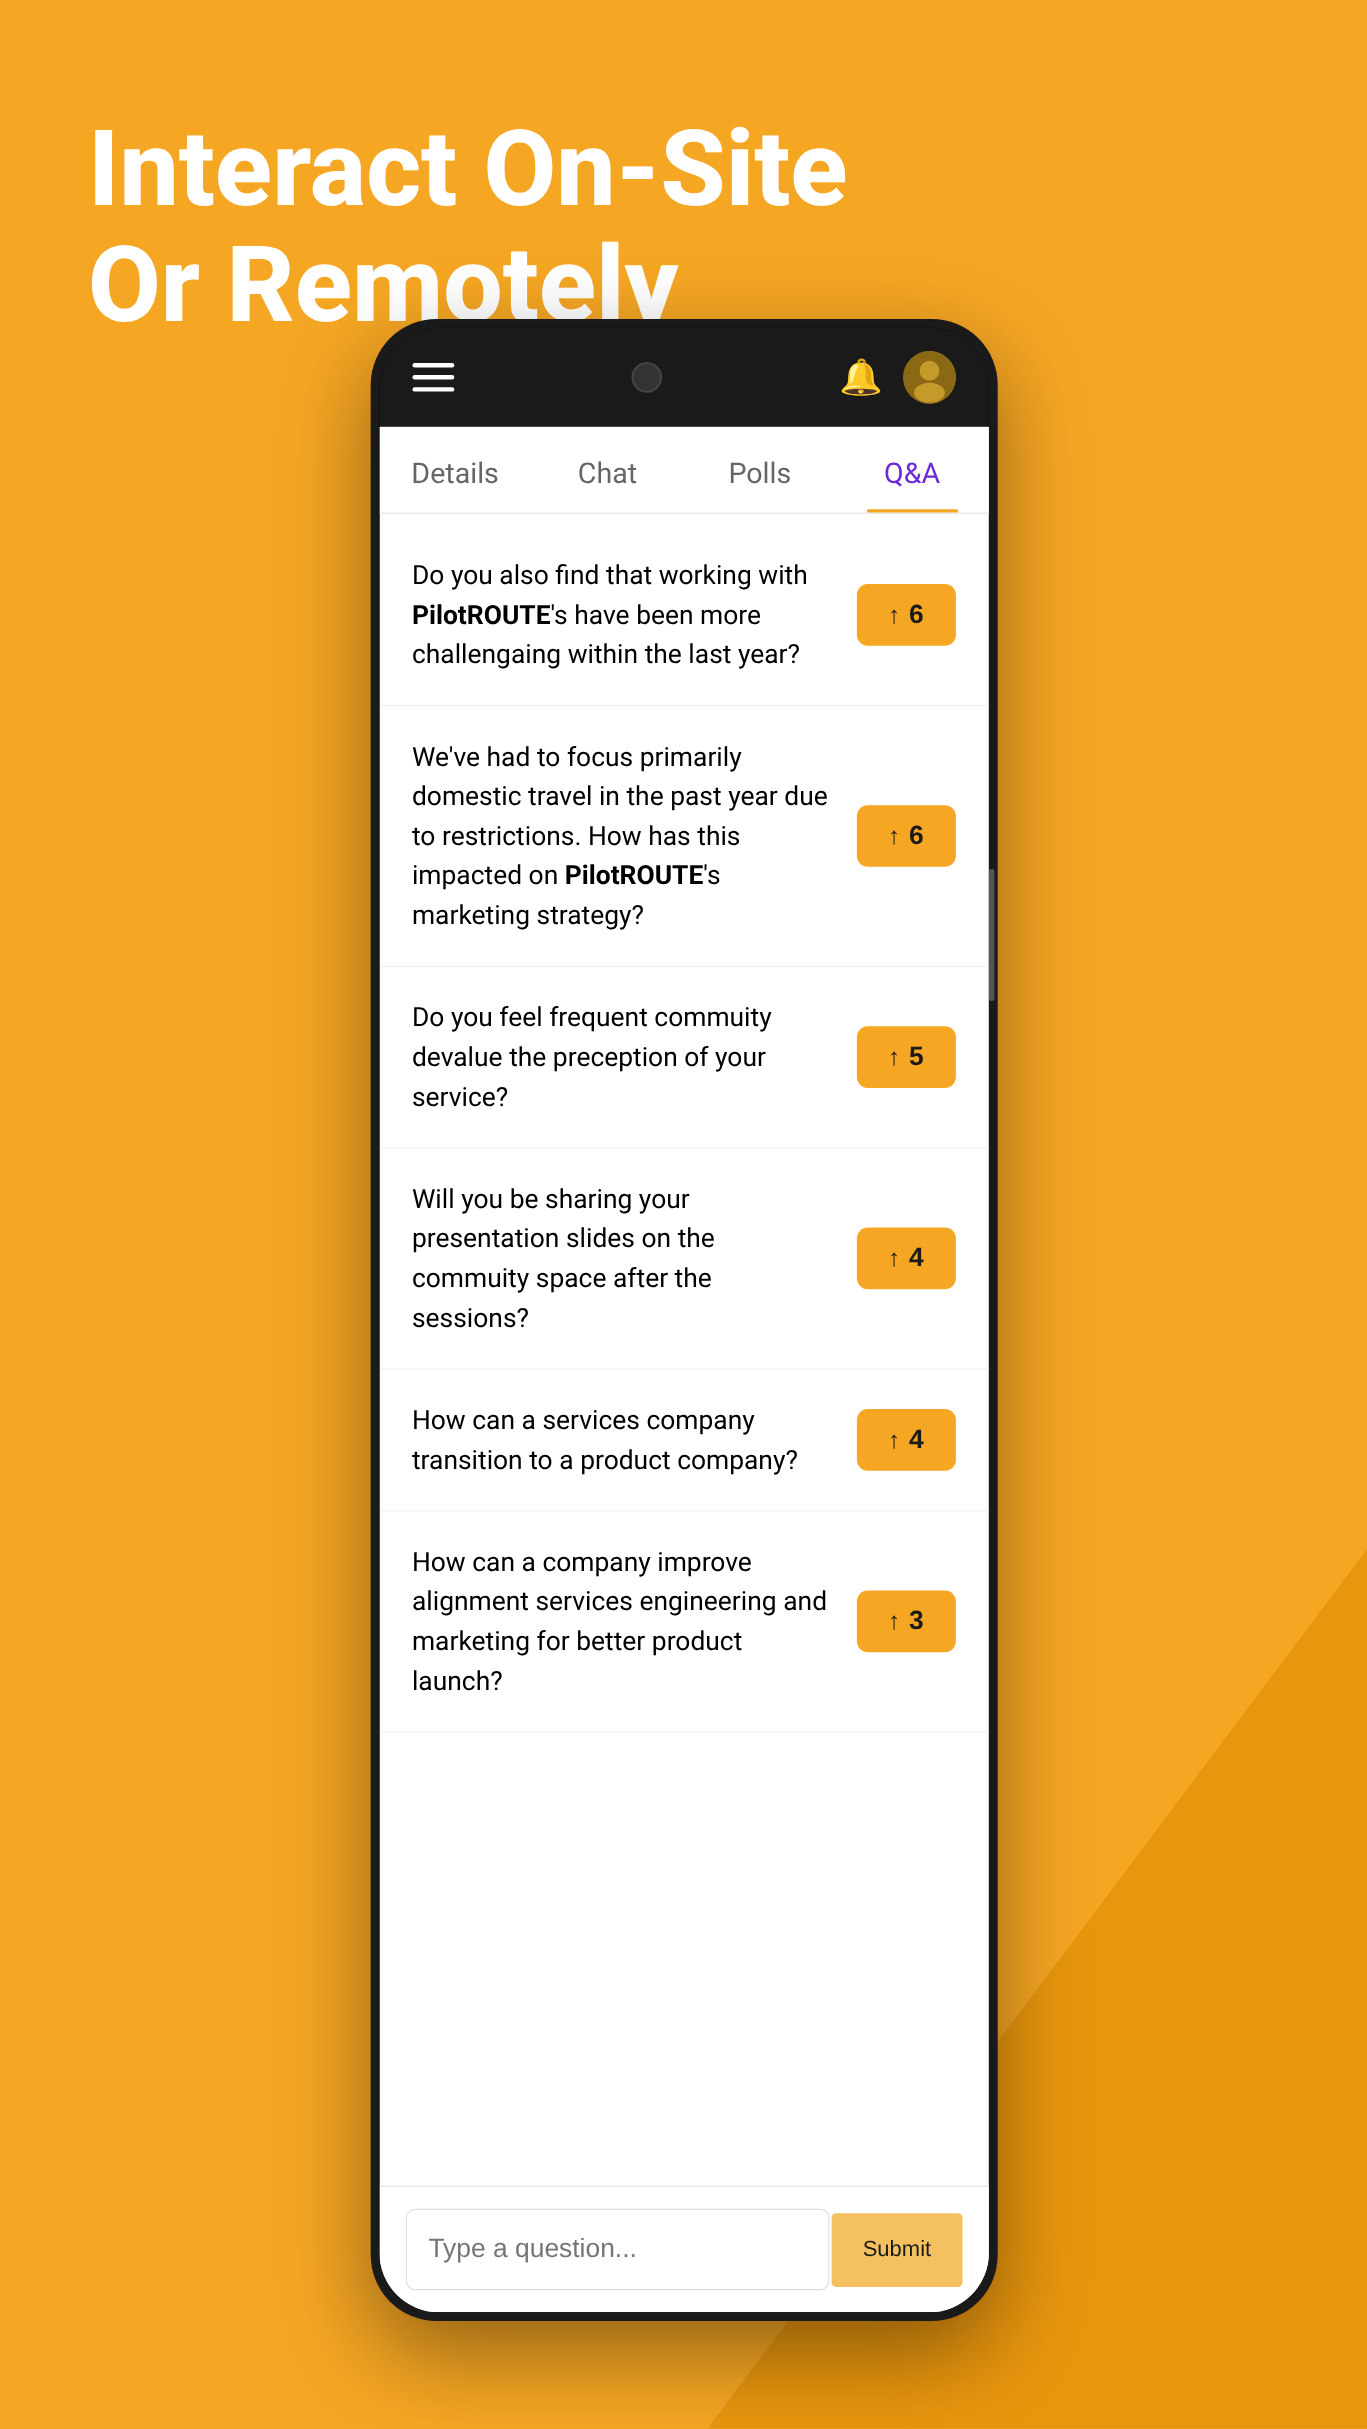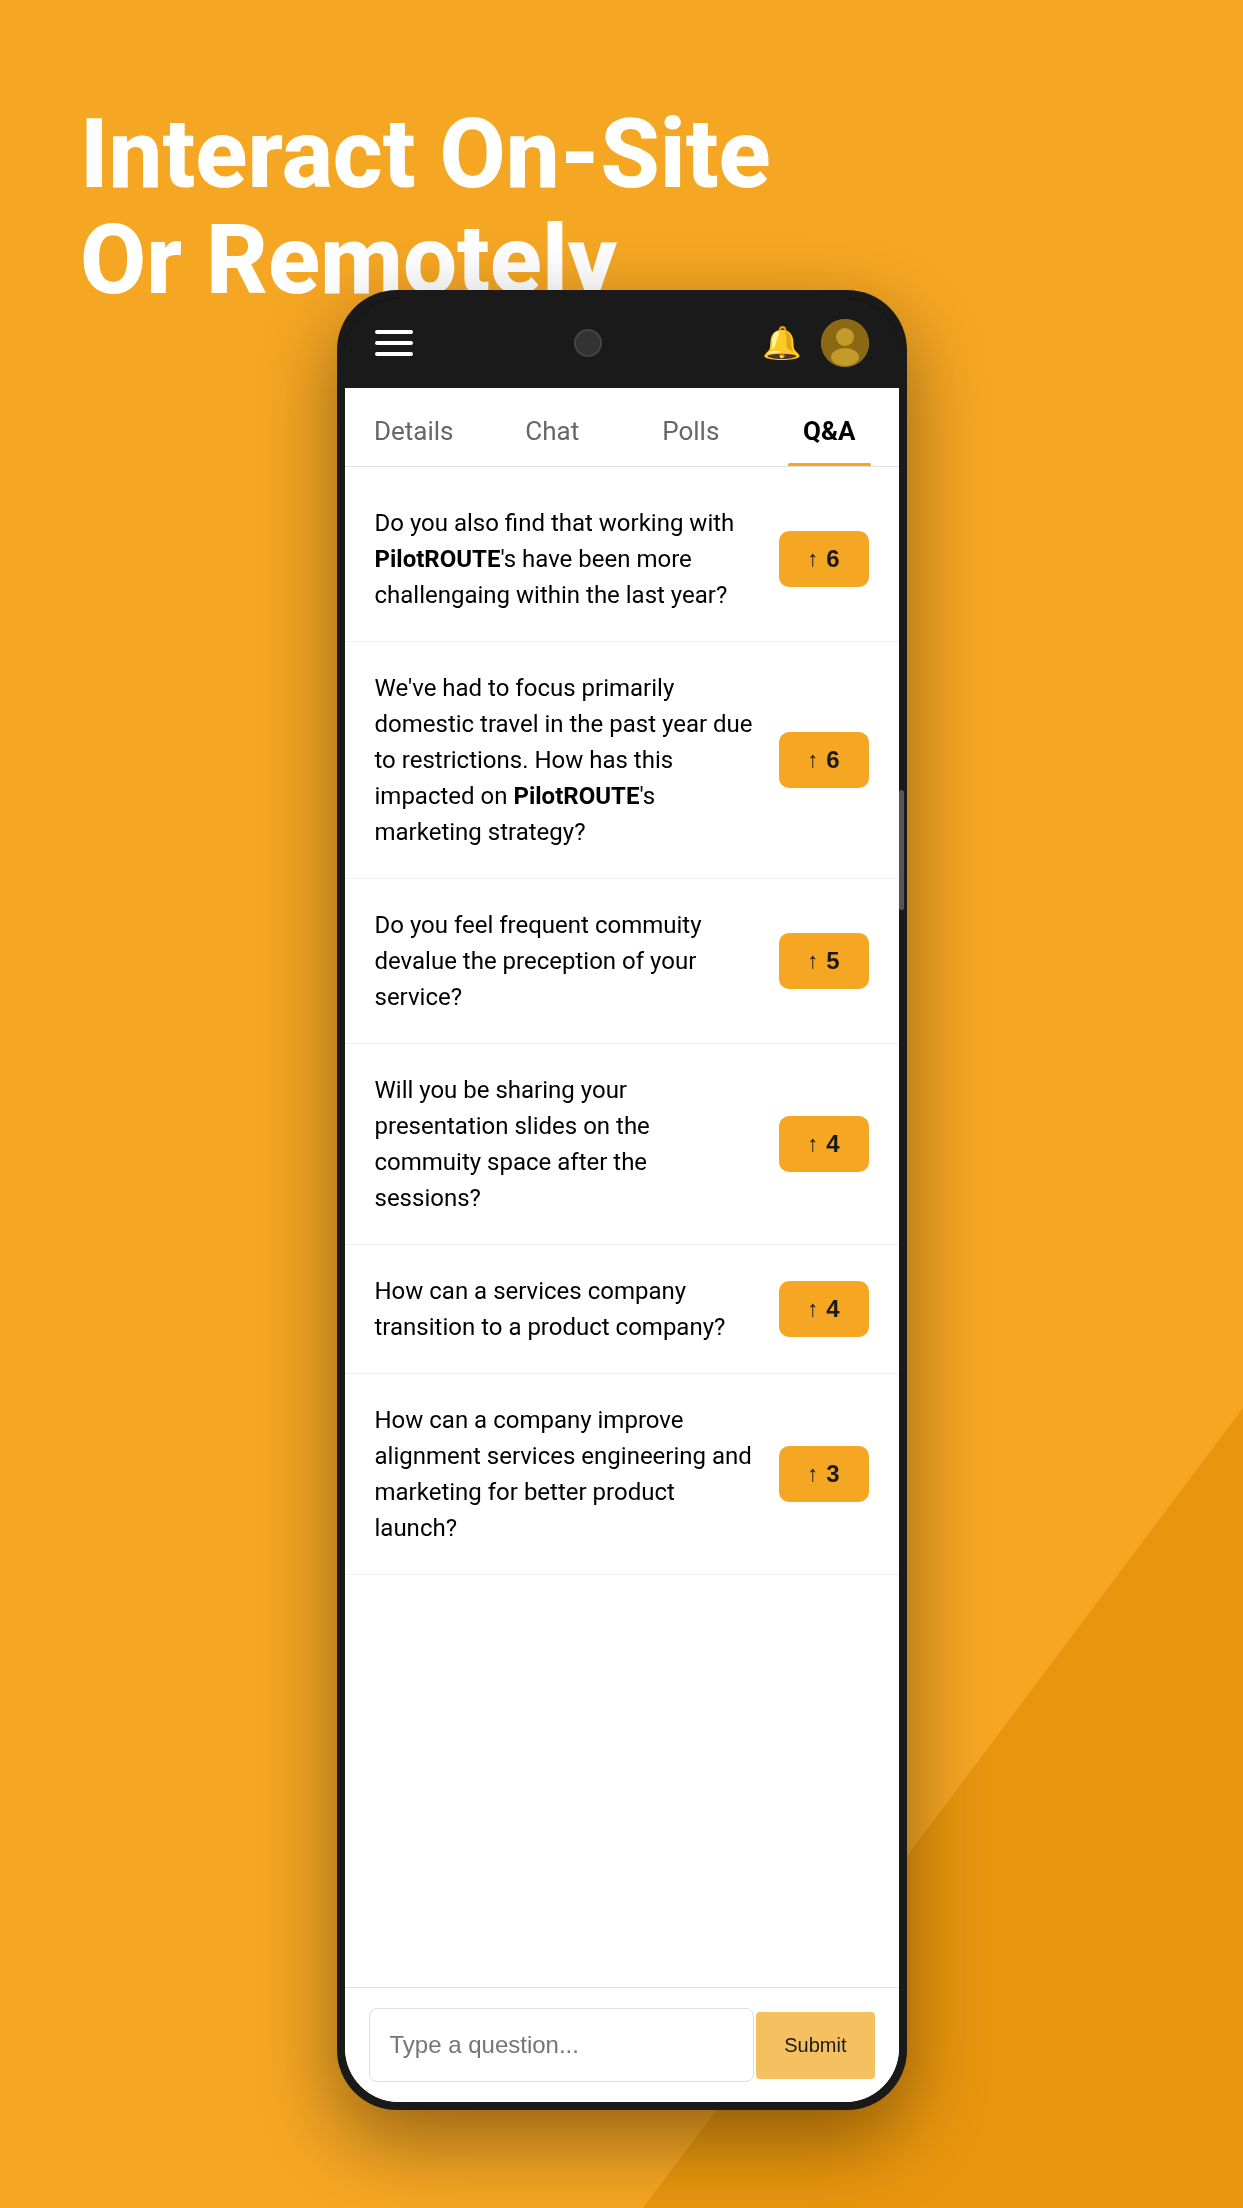--- a/index.html
+++ b/index.html
@@ -140,22 +140,22 @@
       text-align: center;
       padding: 28px 0 20px;
       font-size: 26px;
       color: #666;
       cursor: pointer;
       position: relative;
       font-weight: 400;
     }
 
     .tab.active {
-      color: #000000;
-      font-weight: 700;
+      color: #6d28d9;
+      font-weight: 400;
     }
 
     .tab.active::after {
       content: '';
       position: absolute;
       bottom: 0;
       left: 20%;
       right: 20%;
       height: 3px;
       background: #F5A623;

